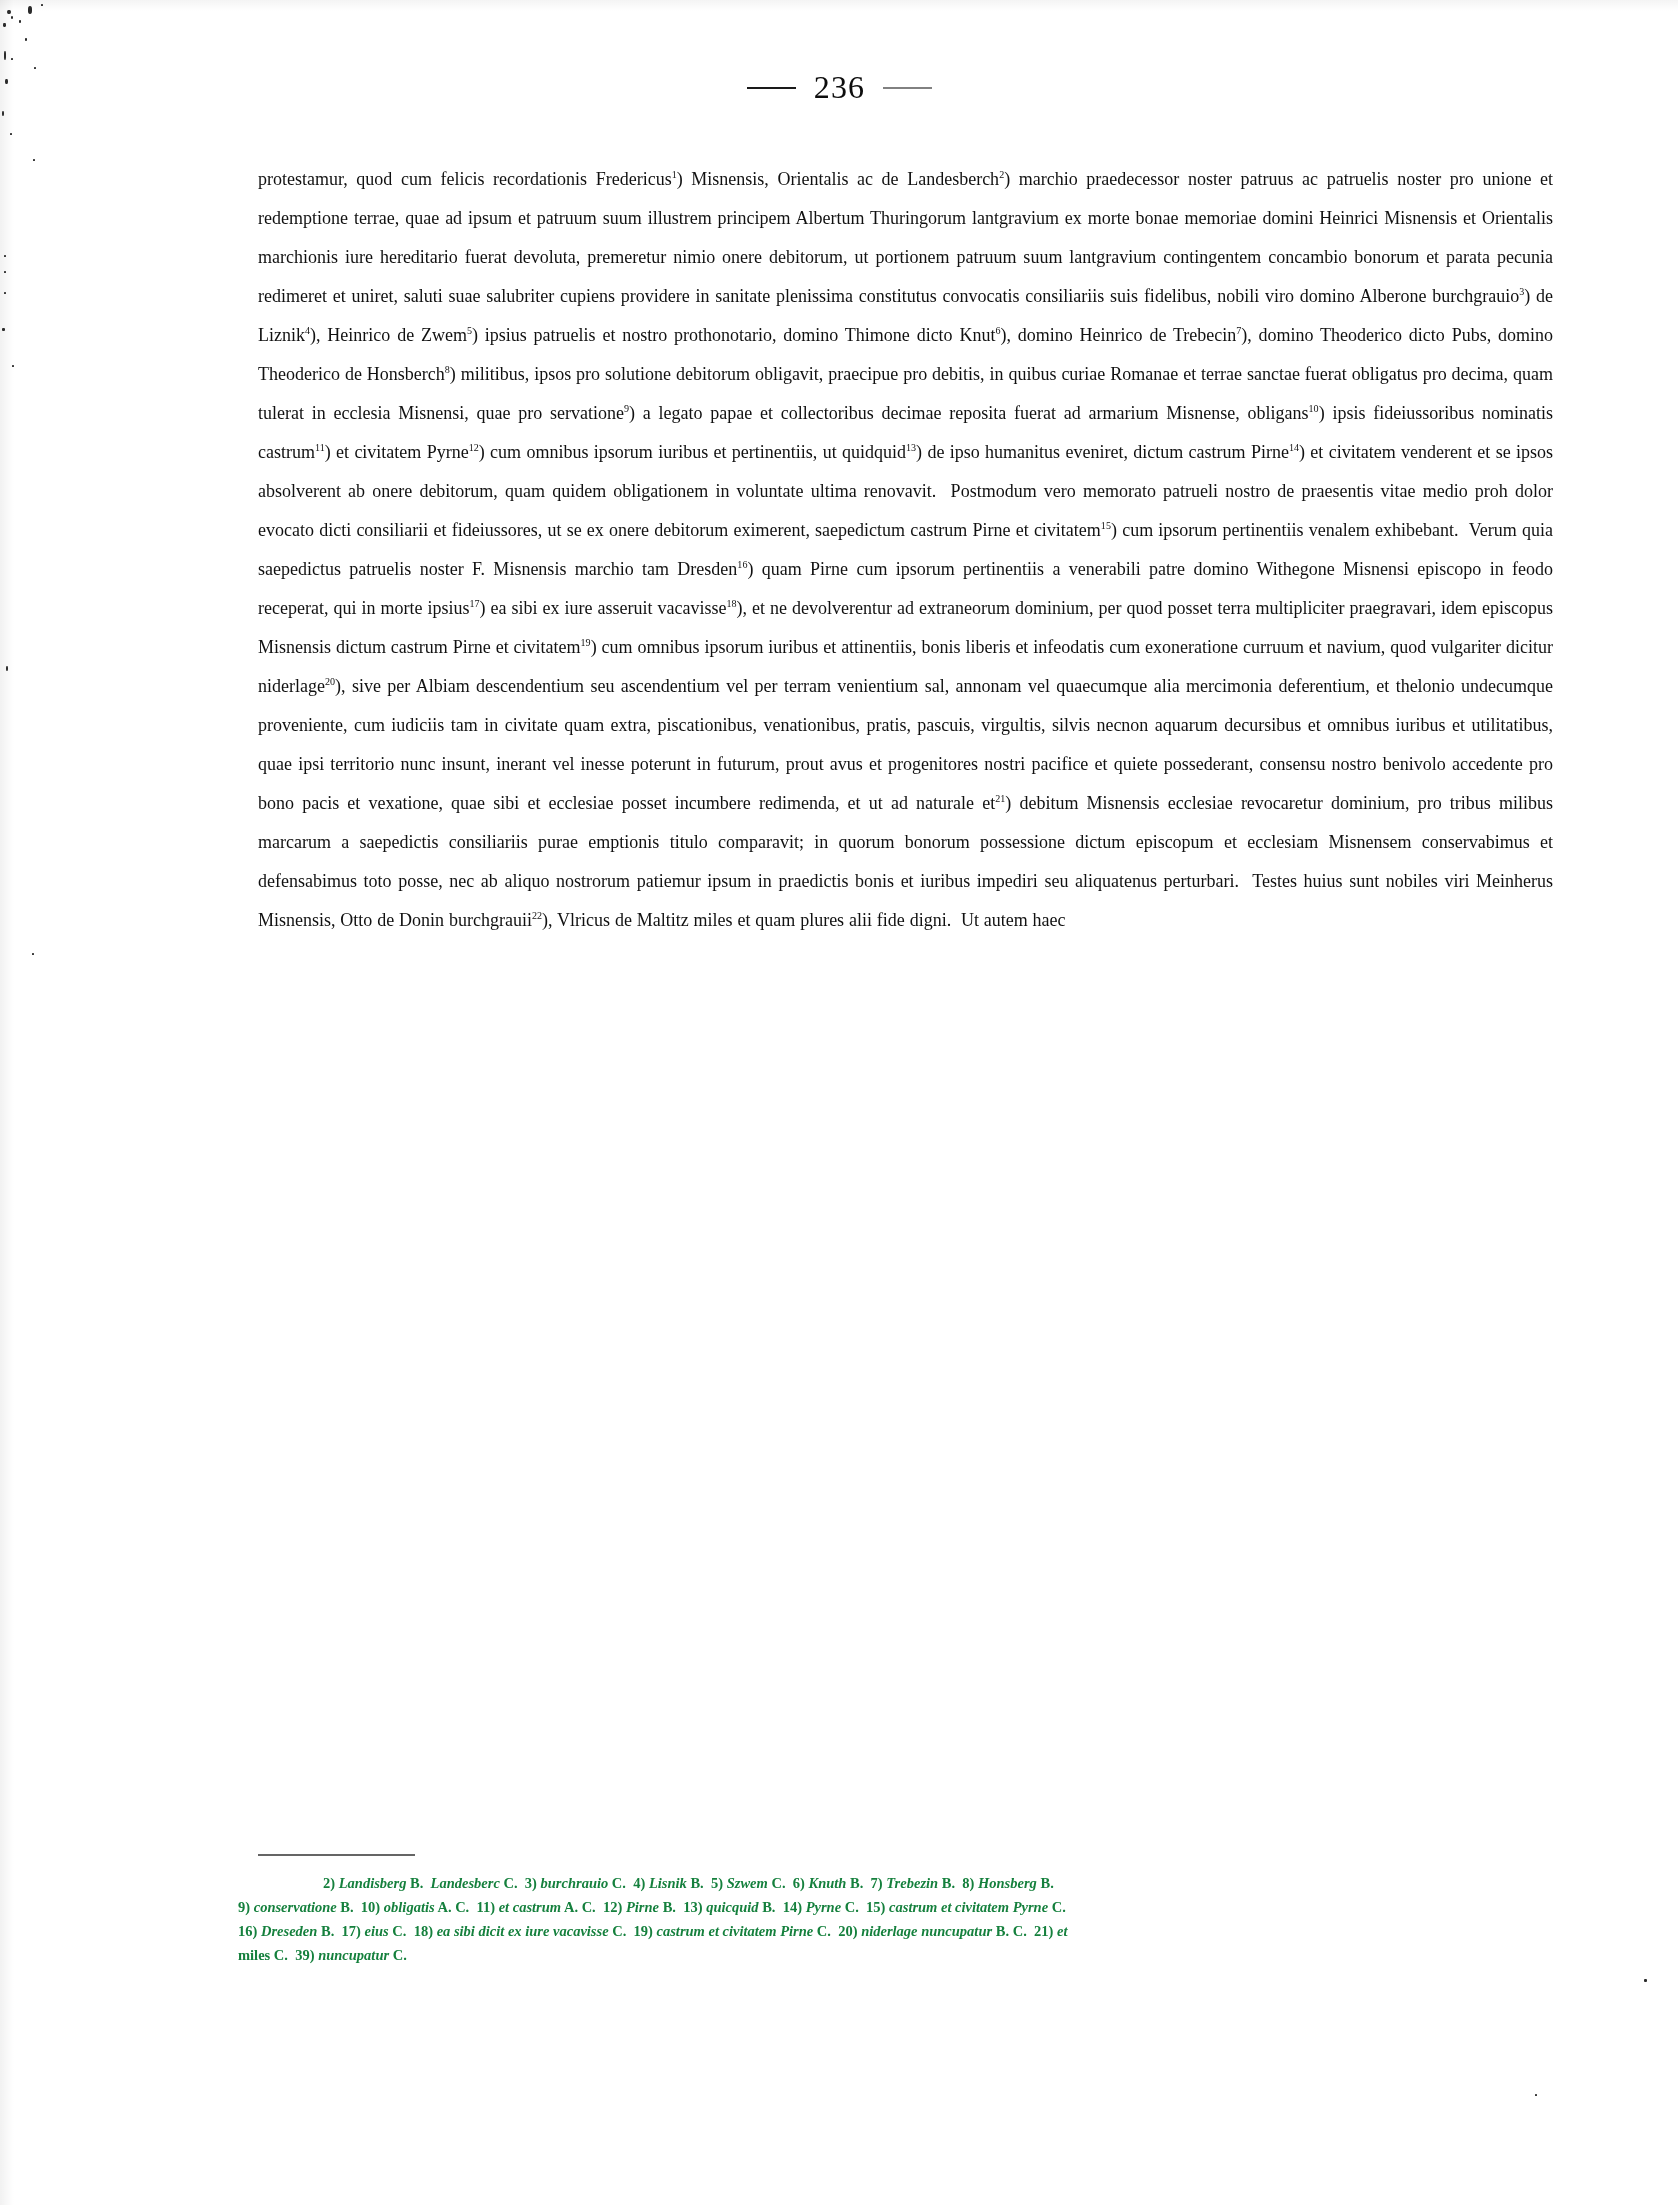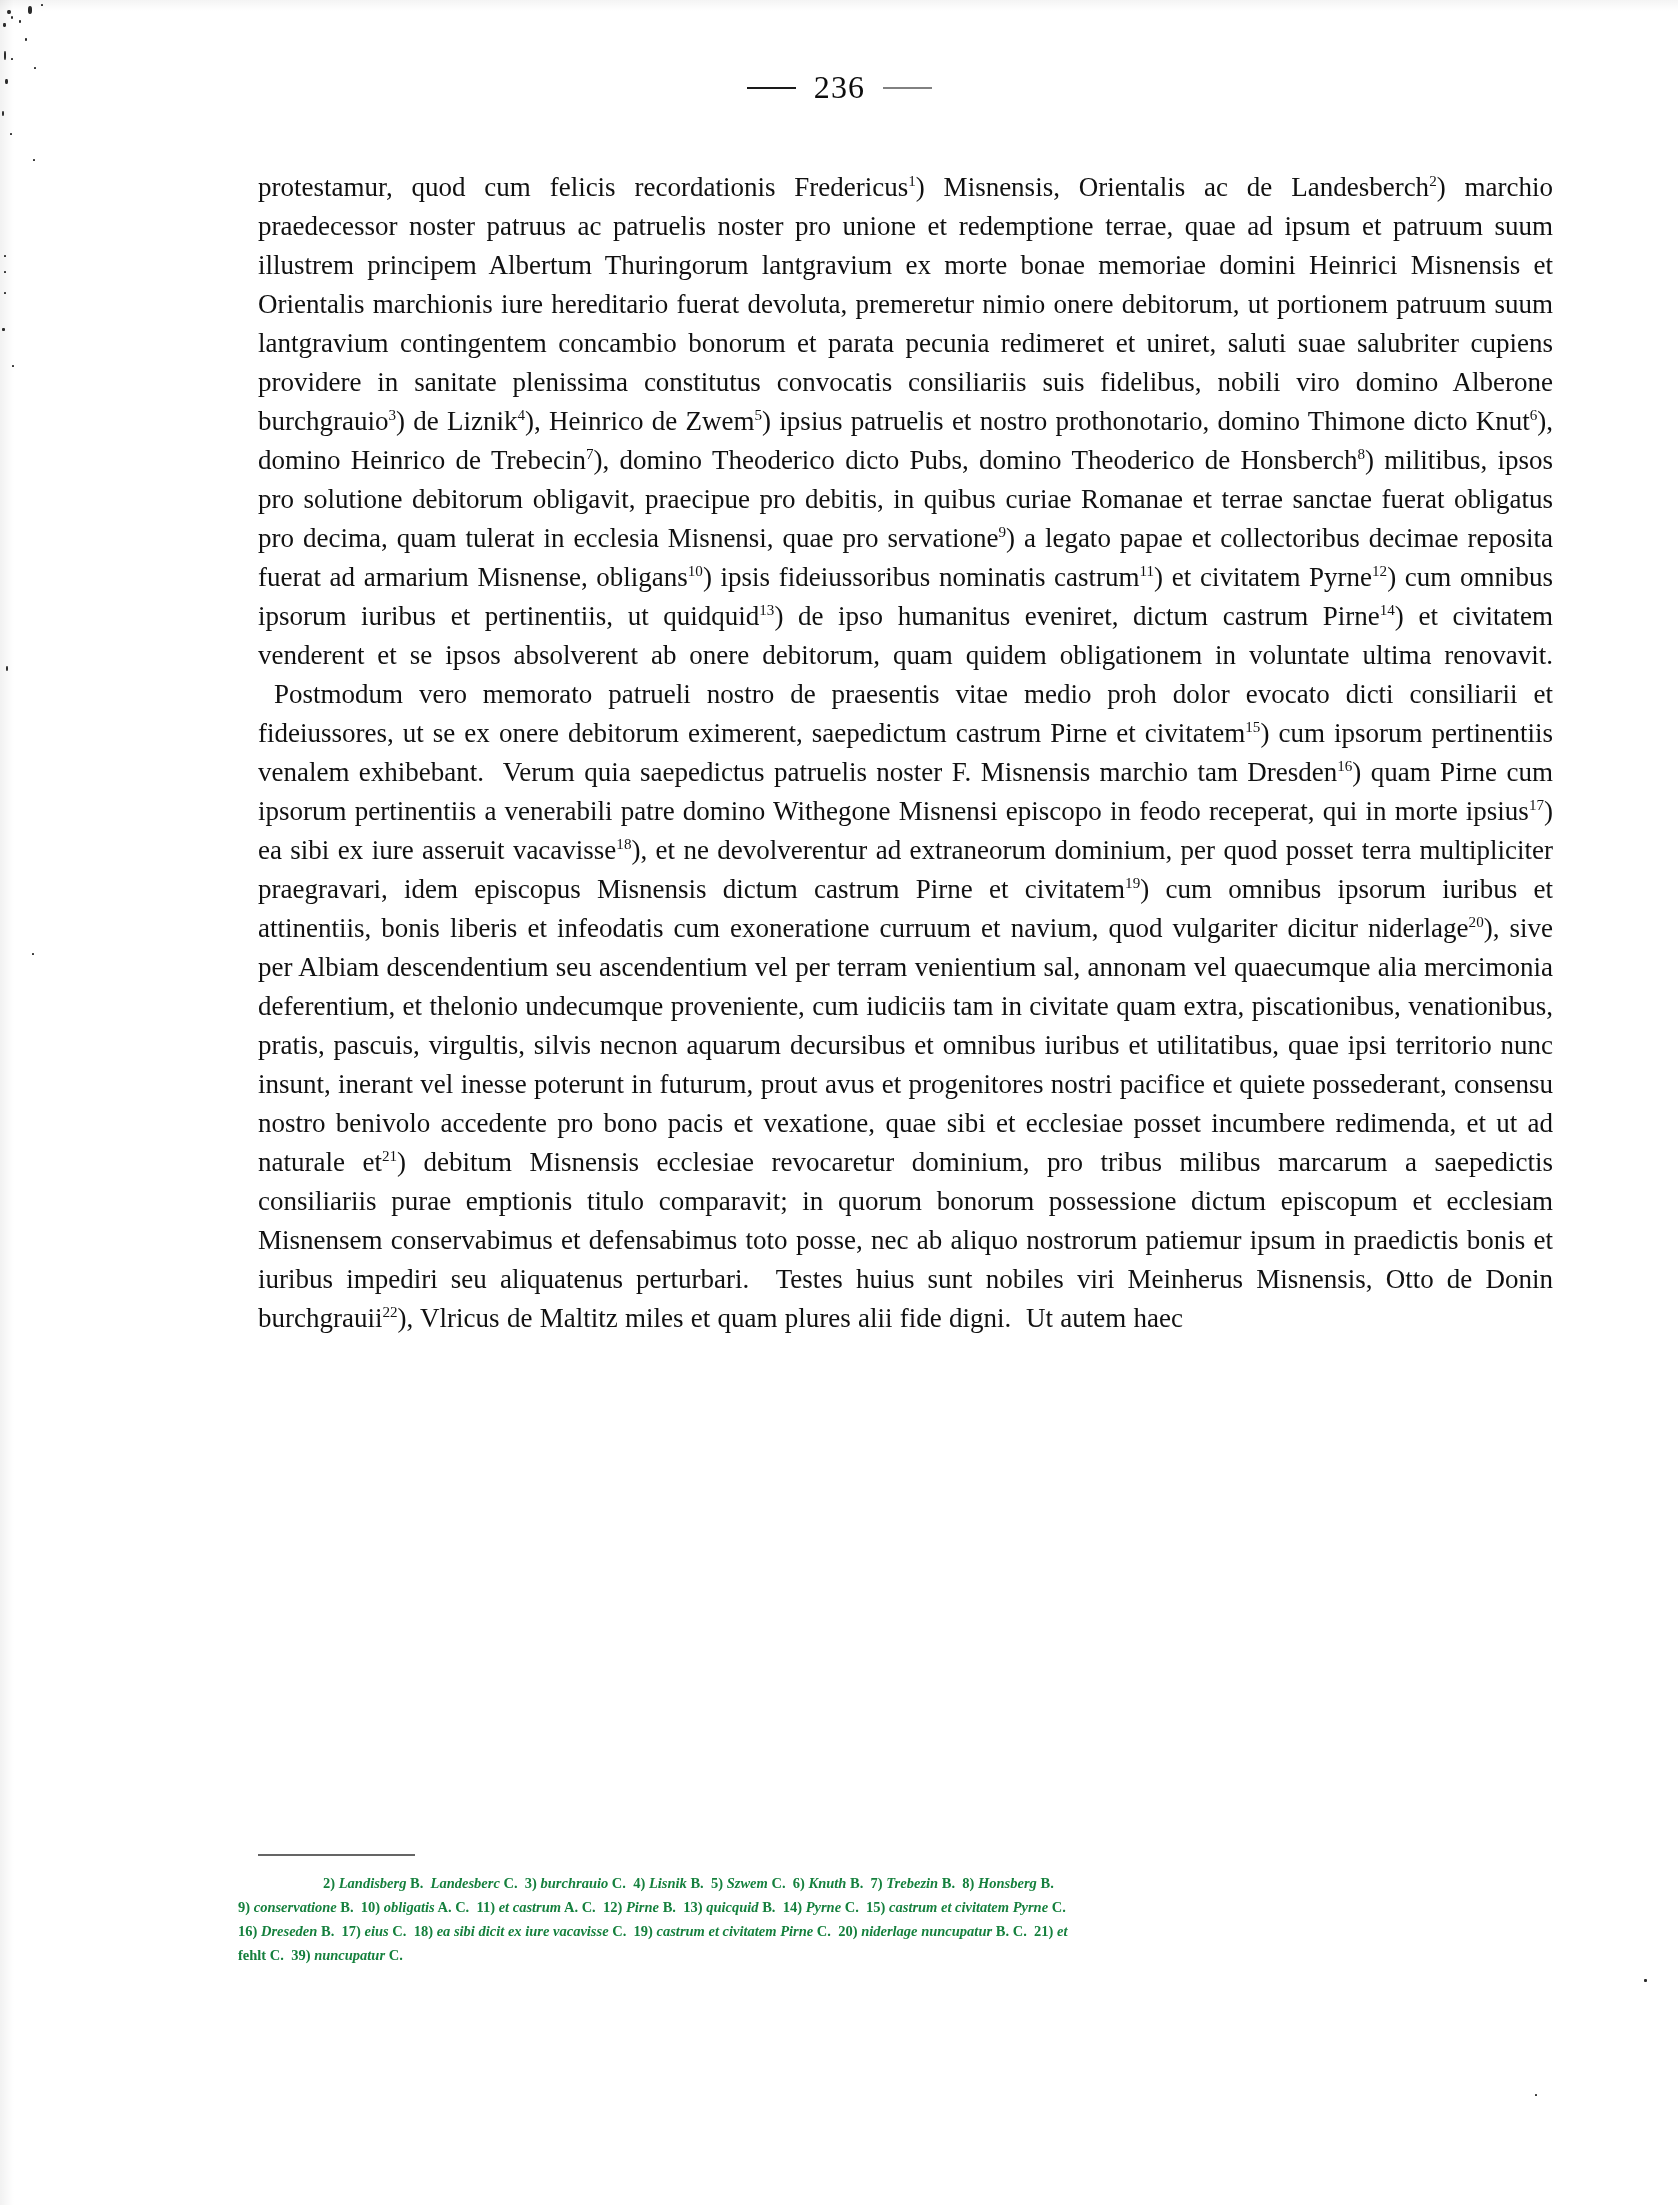--- a/index.html
+++ b/index.html
@@ -44,23 +44,23 @@
     display: inline-block;
     margin: 0 18px;
     font-size: 32px;
     font-weight: 400;
   }
 
   
   #body-text {
     position: absolute;
     left: 258px;
-    top: 168px;
+    top: 160px;
     width: 1295px;
-    font-size: 27px;
+    font-size: 18px;
     line-height: 39px;
     text-align: justify;
     text-justify: inter-word;
     color: #111111;
     hyphens: none;
     word-spacing: 0.02em;
   }
   #body-text p {
     margin: 0;
     text-indent: 0;
@@ -164,17 +164,17 @@
   <div id="body-text">
     <p>protestamur, quod cum felicis recordationis Fredericus<sup class="fn">1</sup>) Misnensis, Orientalis ac de Landesberch<sup class="fn">2</sup>) marchio praedecessor noster patruus ac patruelis noster pro unione et redemptione terrae, quae ad ipsum et patruum suum illustrem principem Albertum Thuringorum lantgravium ex morte bonae memoriae domini Heinrici Misnensis et Orientalis marchionis iure hereditario fuerat devoluta, premeretur nimio onere debitorum, ut portionem patruum suum lantgravium contingentem concambio bonorum et parata pecunia redimeret et uniret, saluti suae salubriter cupiens providere in sanitate plenissima constitutus convocatis consiliariis suis fidelibus, nobili viro domino Alberone burchgrauio<sup class="fn">3</sup>) de Liznik<sup class="fn">4</sup>), Heinrico de Zwem<sup class="fn">5</sup>) ipsius patruelis et nostro prothonotario, domino Thimone dicto Knut<sup class="fn">6</sup>), domino Heinrico de Trebecin<sup class="fn">7</sup>), domino Theoderico dicto Pubs, domino Theoderico de Honsberch<sup class="fn">8</sup>) militibus, ipsos pro solutione debitorum obligavit, praecipue pro debitis, in quibus curiae Romanae et terrae sanctae fuerat obligatus pro decima, quam tulerat in ecclesia Misnensi, quae pro servatione<sup class="fn">9</sup>) a legato papae et collectoribus decimae reposita fuerat ad armarium Misnense, obligans<sup class="fn">10</sup>) ipsis fideiussoribus nominatis castrum<sup class="fn">11</sup>) et civitatem Pyrne<sup class="fn">12</sup>) cum omnibus ipsorum iuribus et pertinentiis, ut quidquid<sup class="fn">13</sup>) de ipso humanitus eveniret, dictum castrum Pirne<sup class="fn">14</sup>) et civitatem venderent et se ipsos absolverent ab onere debitorum, quam quidem obligationem in voluntate ultima renovavit. &nbsp;Postmodum vero memorato patrueli nostro de praesentis vitae medio proh dolor evocato dicti consiliarii et fideiussores, ut se ex onere debitorum eximerent, saepedictum castrum Pirne et civitatem<sup class="fn">15</sup>) cum ipsorum pertinentiis venalem exhibebant. &nbsp;Verum quia saepedictus patruelis noster F. Misnensis marchio tam Dresden<sup class="fn">16</sup>) quam Pirne cum ipsorum pertinentiis a venerabili patre domino Withegone Misnensi episcopo in feodo receperat, qui in morte ipsius<sup class="fn">17</sup>) ea sibi ex iure asseruit vacavisse<sup class="fn">18</sup>), et ne devolverentur ad extraneorum dominium, per quod posset terra multipliciter praegravari, idem episcopus Misnensis dictum castrum Pirne et civitatem<sup class="fn">19</sup>) cum omnibus ipsorum iuribus et attinentiis, bonis liberis et infeodatis cum exoneratione curruum et navium, quod vulgariter dicitur niderlage<sup class="fn">20</sup>), sive per Albiam descendentium seu ascendentium vel per terram venientium sal, annonam vel quaecumque alia mercimonia deferentium, et thelonio undecumque proveniente, cum iudiciis tam in civitate quam extra, piscationibus, venationibus, pratis, pascuis, virgultis, silvis necnon aquarum decursibus et omnibus iuribus et utilitatibus, quae ipsi territorio nunc insunt, inerant vel inesse poterunt in futurum, prout avus et progenitores nostri pacifice et quiete possederant, consensu nostro benivolo accedente pro bono pacis et vexatione, quae sibi et ecclesiae posset incumbere redimenda, et ut ad naturale et<sup class="fn">21</sup>) debitum Misnensis ecclesiae revocaretur dominium, pro tribus milibus marcarum a saepedictis consiliariis purae emptionis titulo comparavit; in quorum bonorum possessione dictum episcopum et ecclesiam Misnensem conservabimus et defensabimus toto posse, nec ab aliquo nostrorum patiemur ipsum in praedictis bonis et iuribus impediri seu aliquatenus perturbari. &nbsp;Testes huius sunt nobiles viri Meinherus Misnensis, Otto de Donin burchgrauii<sup class="fn">22</sup>), Vlricus de Maltitz miles et quam plures alii fide digni. &nbsp;Ut autem haec</p>
   </div>
 
   <div id="footnote-rule"></div>
 
   <div id="footnotes">
     <p class="first"><span class="num">2)</span> <i>Landisberg</i> <span class="ms">B.</span> &nbsp;<i>Landesberc</i> <span class="ms">C.</span> &nbsp;<span class="num">3)</span> <i>burchrauio</i> <span class="ms">C.</span> &nbsp;<span class="num">4)</span> <i>Lisnik</i> <span class="ms">B.</span> &nbsp;<span class="num">5)</span> <i>Szwem</i> <span class="ms">C.</span> &nbsp;<span class="num">6)</span> <i>Knuth</i> <span class="ms">B.</span> &nbsp;<span class="num">7)</span> <i>Trebezin</i> <span class="ms">B.</span> &nbsp;<span class="num">8)</span> <i>Honsberg</i> <span class="ms">B.</span></p>
     <p><span class="num">9)</span> <i>conservatione</i> <span class="ms">B.</span> &nbsp;<span class="num">10)</span> <i>obligatis</i> <span class="ms">A. C.</span> &nbsp;<span class="num">11)</span> <i>et castrum</i> <span class="ms">A. C.</span> &nbsp;<span class="num">12)</span> <i>Pirne</i> <span class="ms">B.</span> &nbsp;<span class="num">13)</span> <i>quicquid</i> <span class="ms">B.</span> &nbsp;<span class="num">14)</span> <i>Pyrne</i> <span class="ms">C.</span> &nbsp;<span class="num">15)</span> <i>castrum et civitatem Pyrne</i> <span class="ms">C.</span></p>
     <p><span class="num">16)</span> <i>Dreseden</i> <span class="ms">B.</span> &nbsp;<span class="num">17)</span> <i>eius</i> <span class="ms">C.</span> &nbsp;<span class="num">18)</span> <i>ea sibi dicit ex iure vacavisse</i> <span class="ms">C.</span> &nbsp;<span class="num">19)</span> <i>castrum et civitatem Pirne</i> <span class="ms">C.</span> &nbsp;<span class="num">20)</span> <i>niderlage nuncupatur</i> <span class="ms">B. C.</span> &nbsp;<span class="num">21)</span> <i>et</i></p>
-    <p><span class="ms">fehlt C.</span> &nbsp;<span class="num">39)</span> <i>nuncupatur</i> <span class="ms">C.</span></p>
+    <p><span class="ms">miles C.</span> &nbsp;<span class="num">39)</span> <i>nuncupatur</i> <span class="ms">C.</span></p>
   </div>
 
 </div>
 
 
 </body></html>

